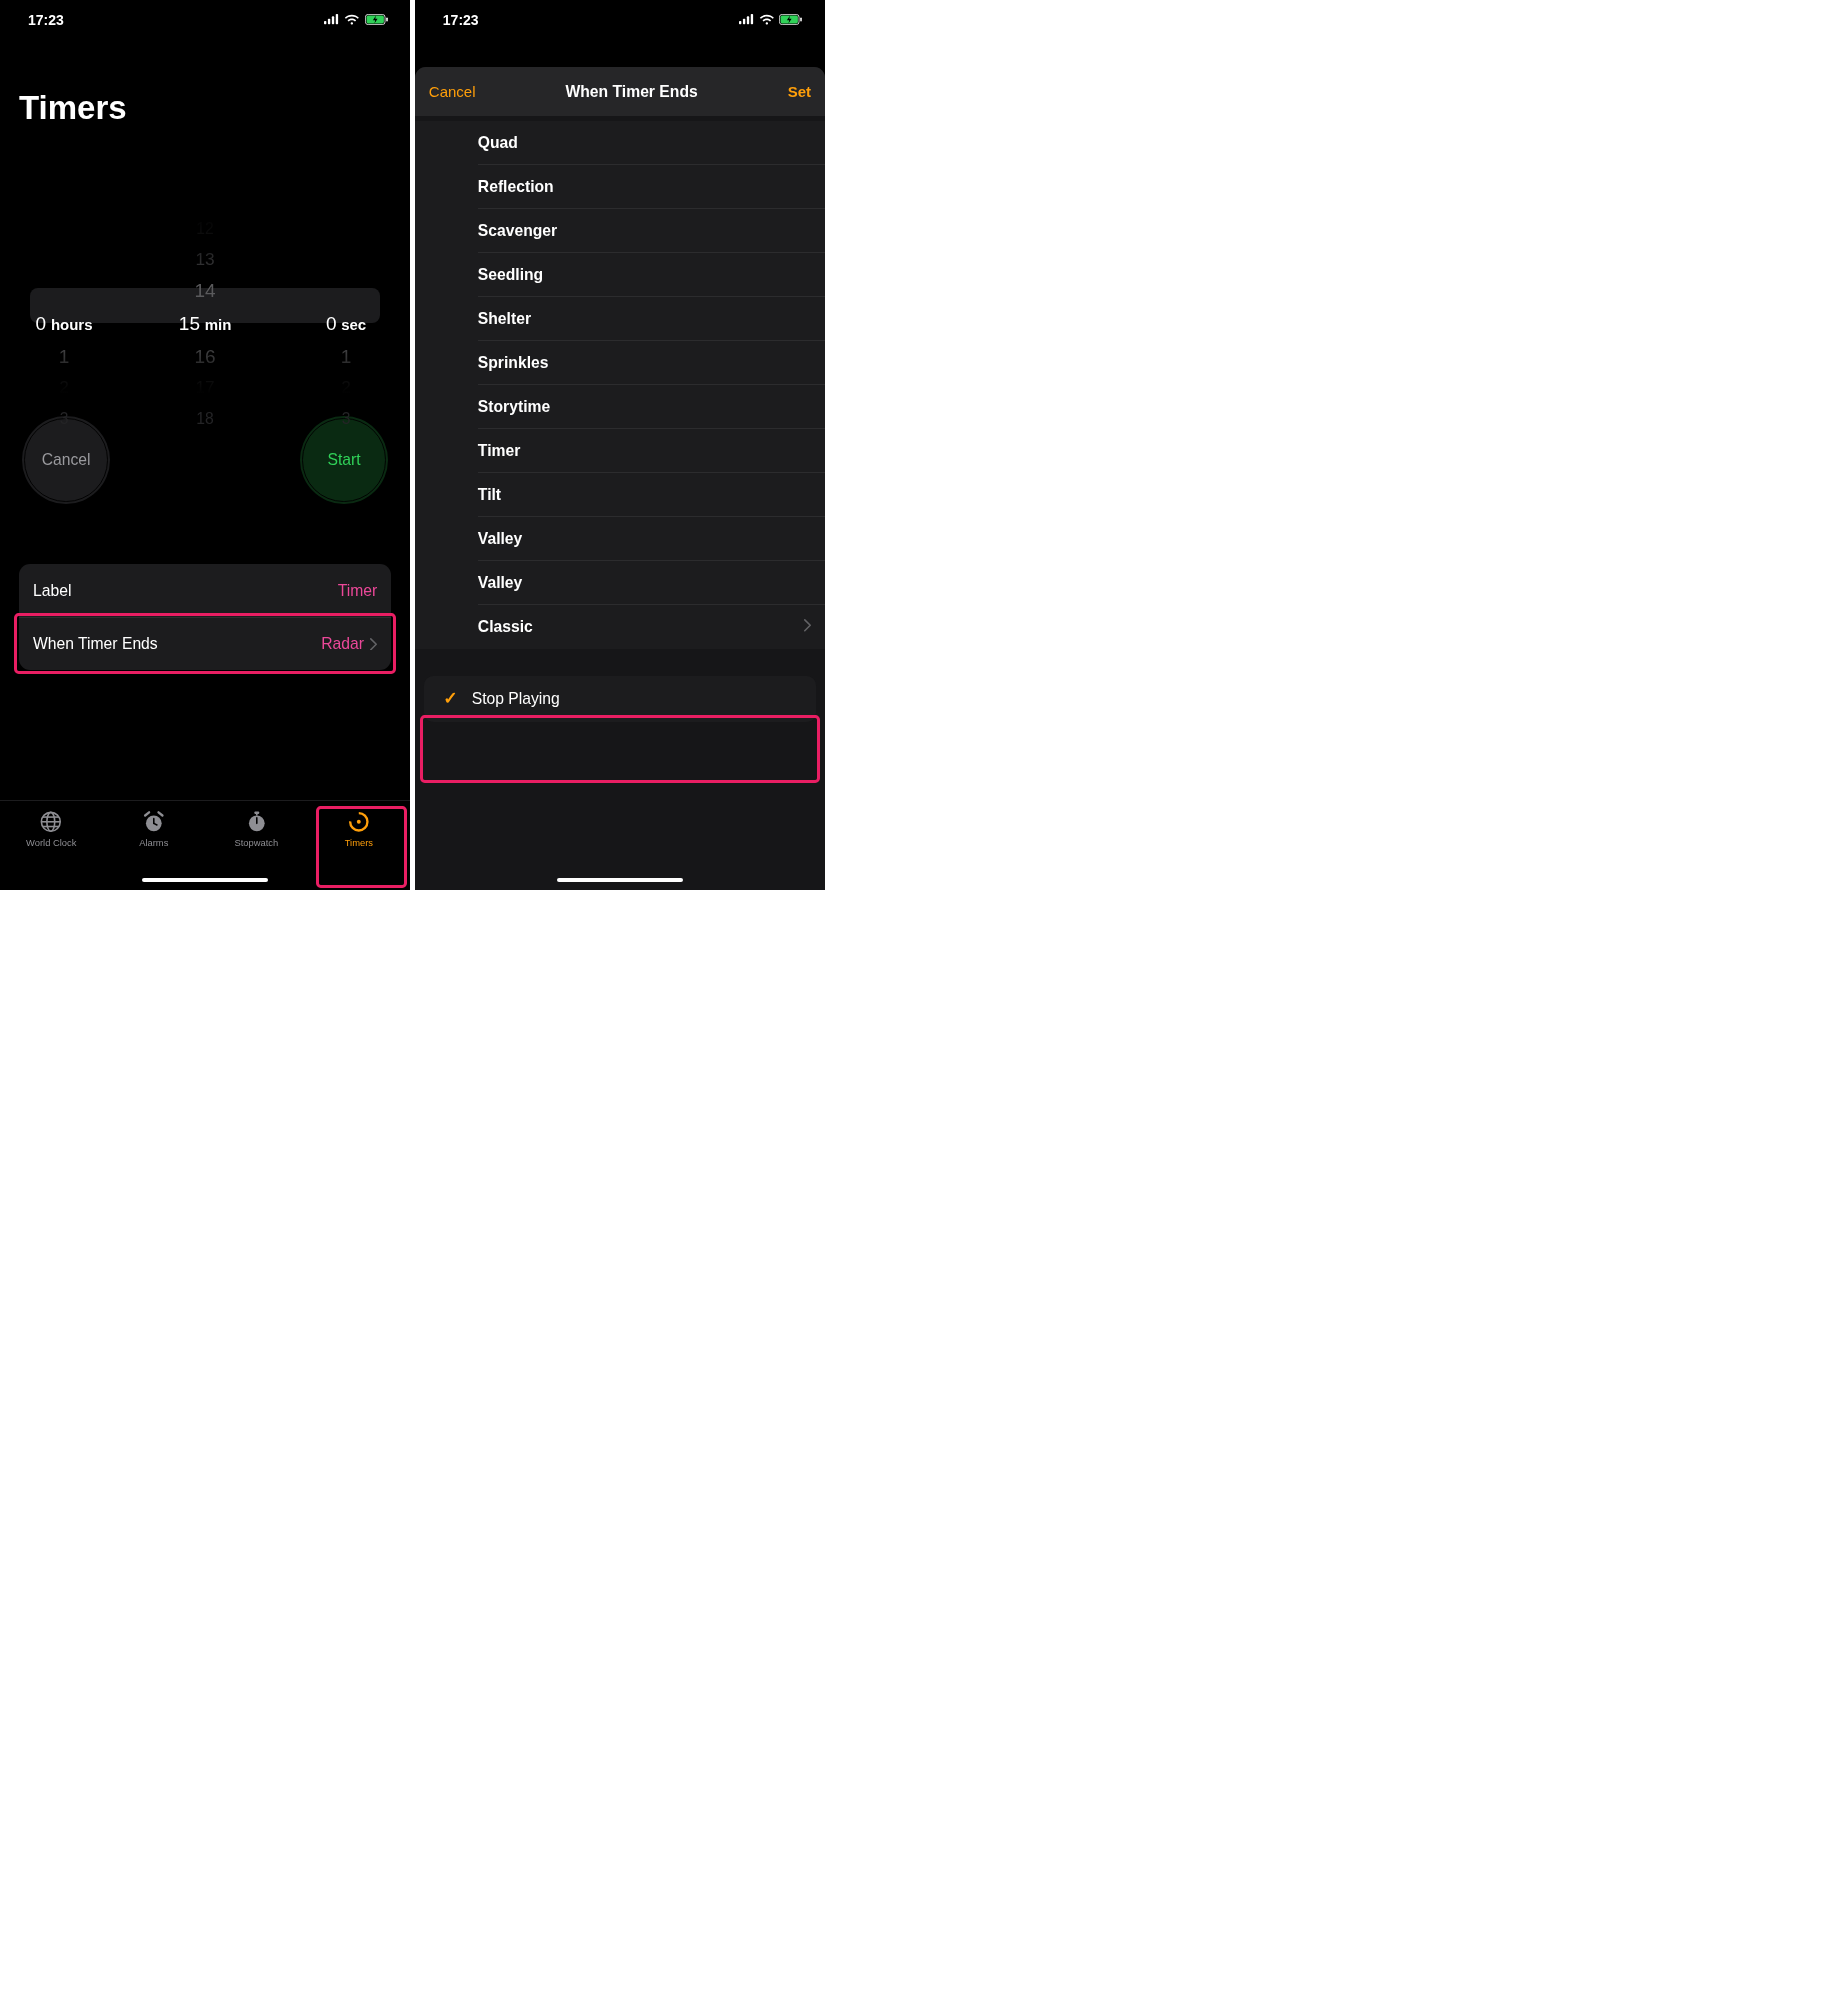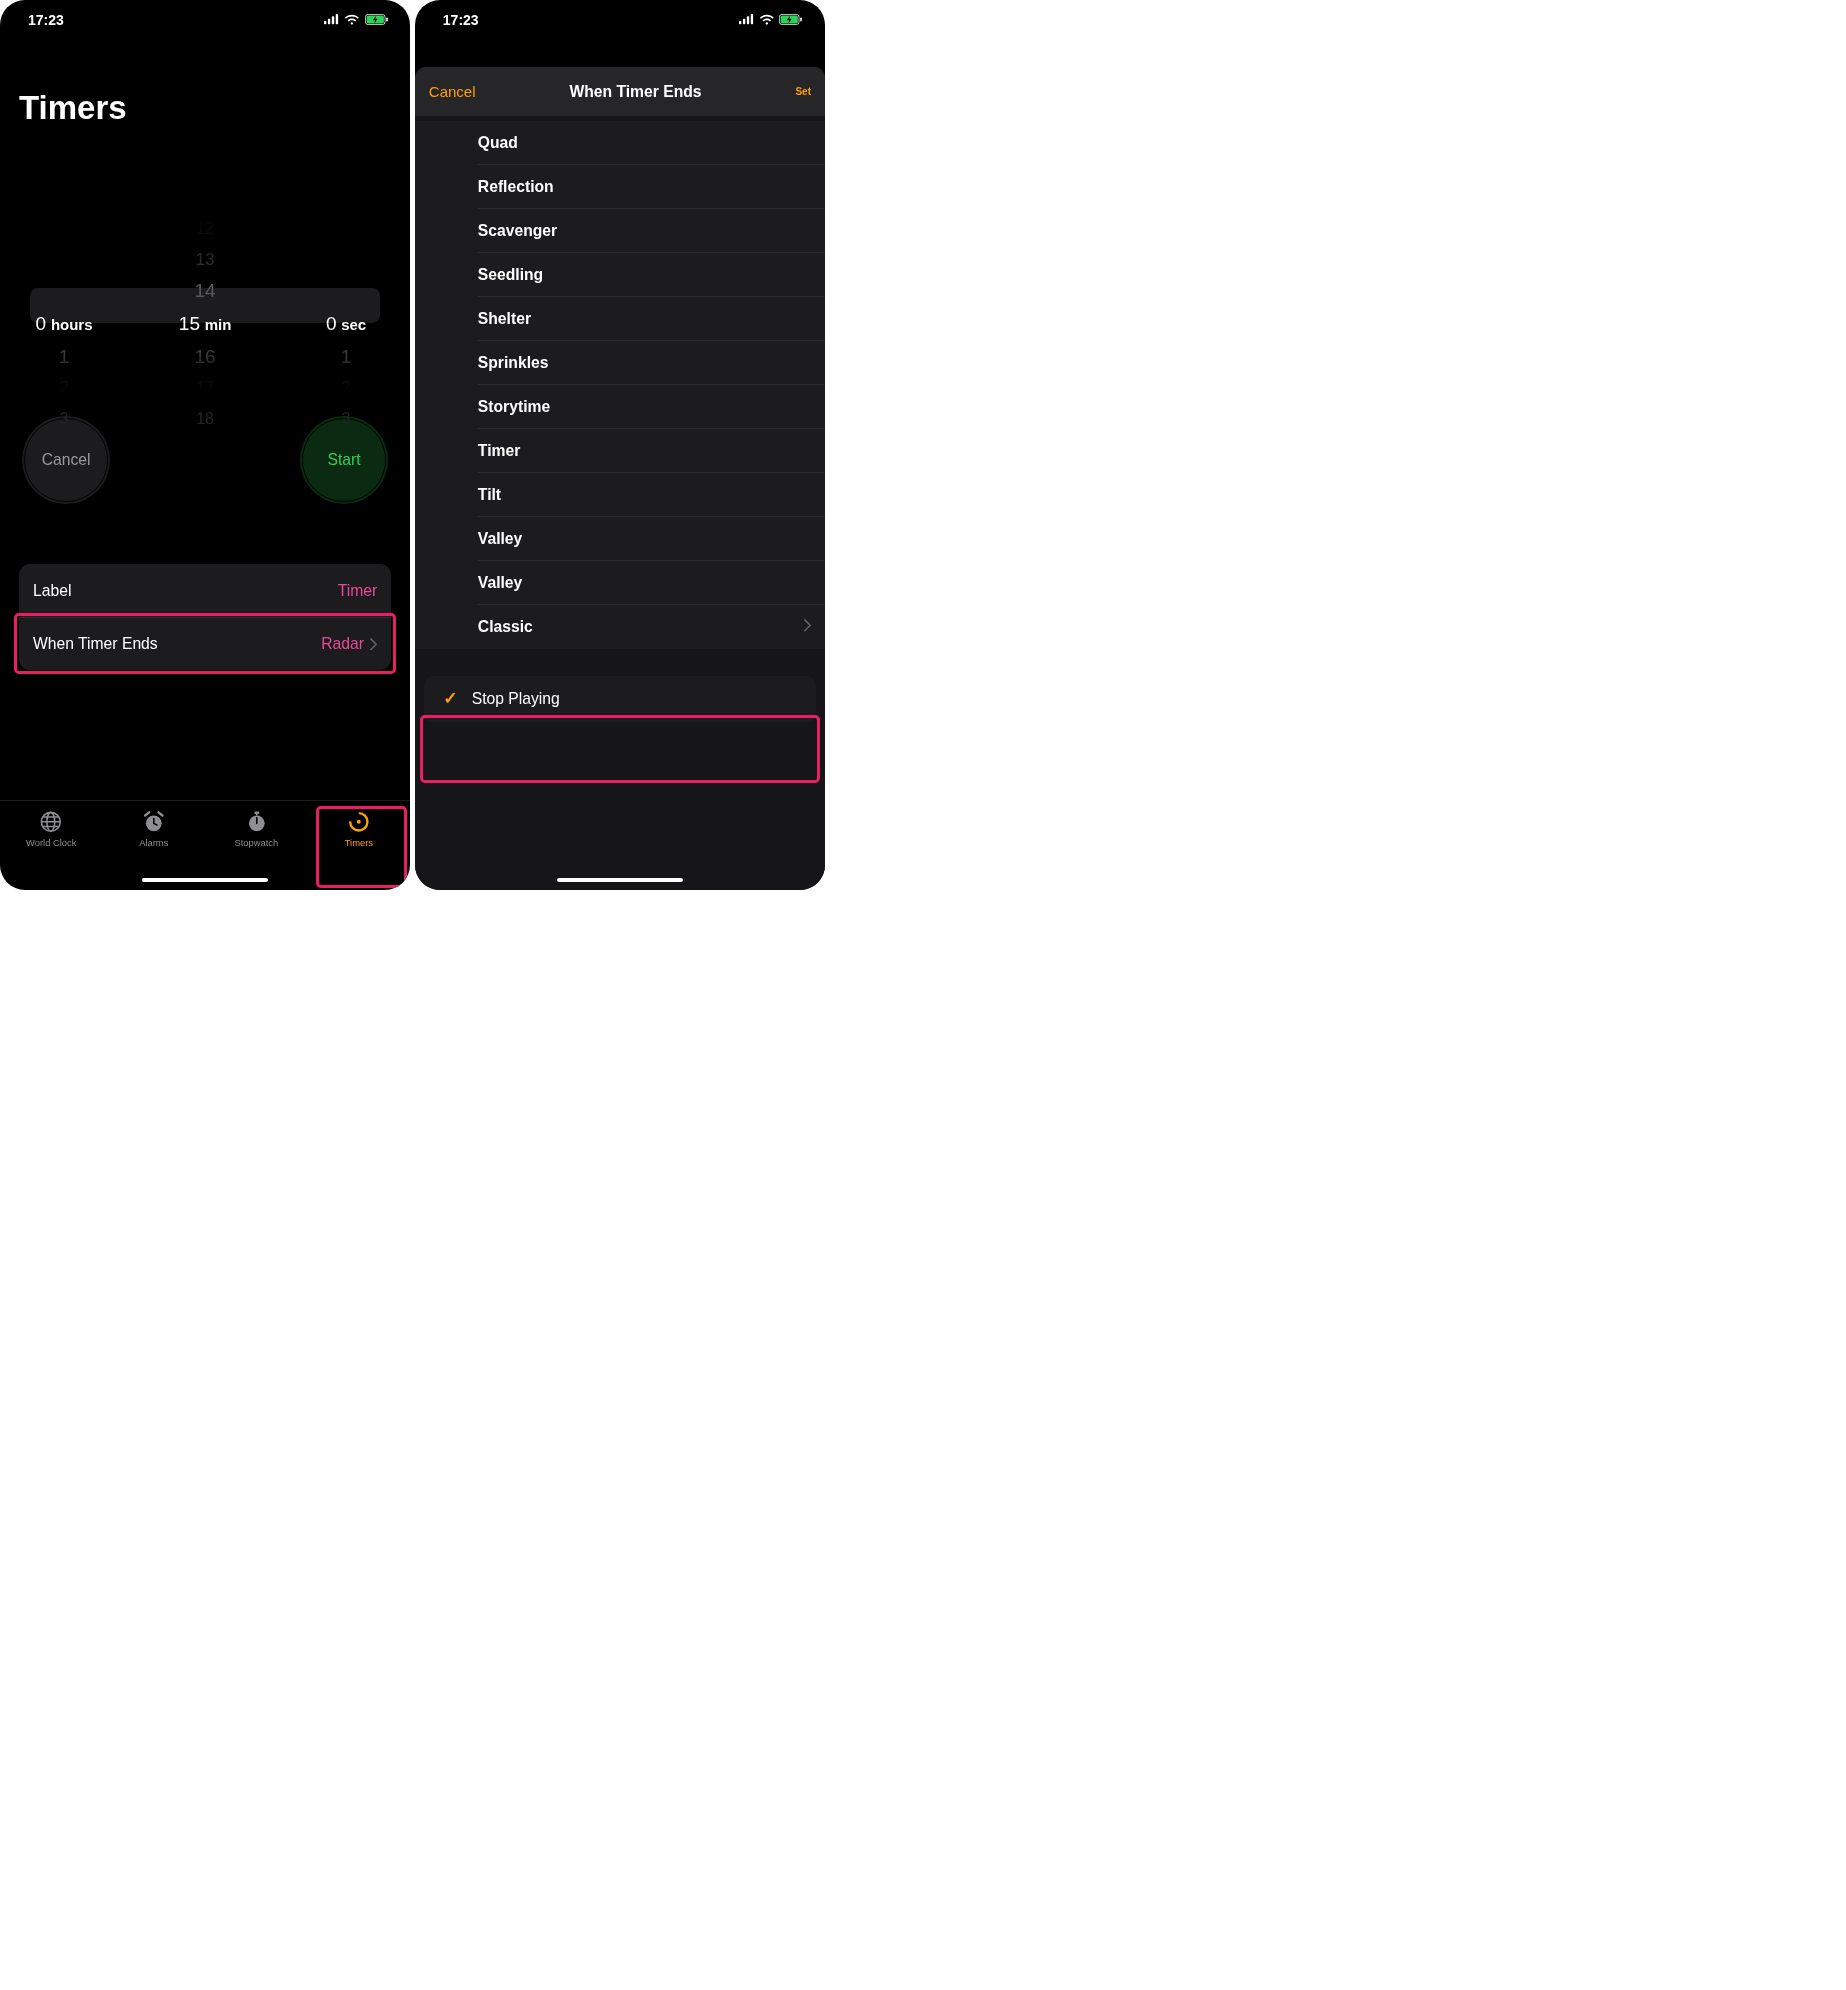--- a/index.html
+++ b/index.html
@@ -12,21 +12,20 @@
     height: 890px;
   }
   .phone {
     flex: 1 1 50%;
     background: #000;
     position: relative;
     color: #fff;
     display: flex;
     flex-direction: column;
     overflow: hidden;
-    border-radius: 25px;
   }
   .separator {
     width: 4.7px;
     background: #fff;
   }
 
   
   .status-bar {
     height: 39px;
     display: flex;
@@ -171,21 +170,21 @@
   }
   .sheet-header {
     height: 49px;
     display:flex; align-items:center; justify-content:space-between;
     padding: 0 14px;
     background: #262628;
     border-radius: 11px 11px 0 0;
   }
   .sheet-header .title { font-size: 15.7px; font-weight: 600; color:#fff; }
   .sheet-header .left  { font-size: 15px; color:#ff9f0a; }
-  .sheet-header .right { font-size: 10px; color:#ff9f0a; font-weight: 600; }
+  .sheet-header .right { font-size: 15px; color:#ff9f0a; font-weight: 600; }
 
   .sound-list {
     background:#1c1c1e;
     margin: 4.7px 0 0 0;
     flex: 0 0 auto;
     font-weight: bold;
   }
   .sound-item {
     display:flex; align-items:center;
     height: 44px;

